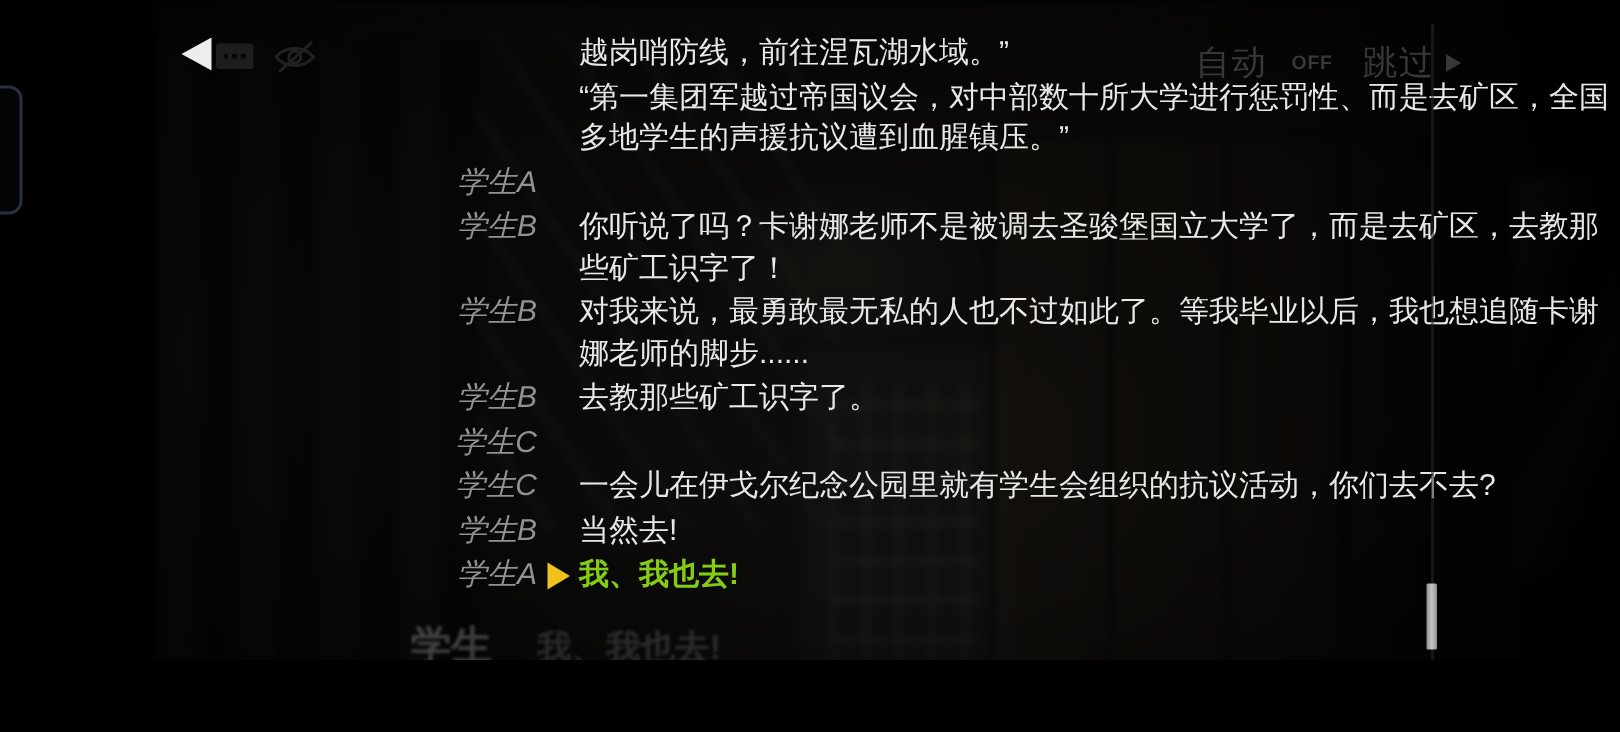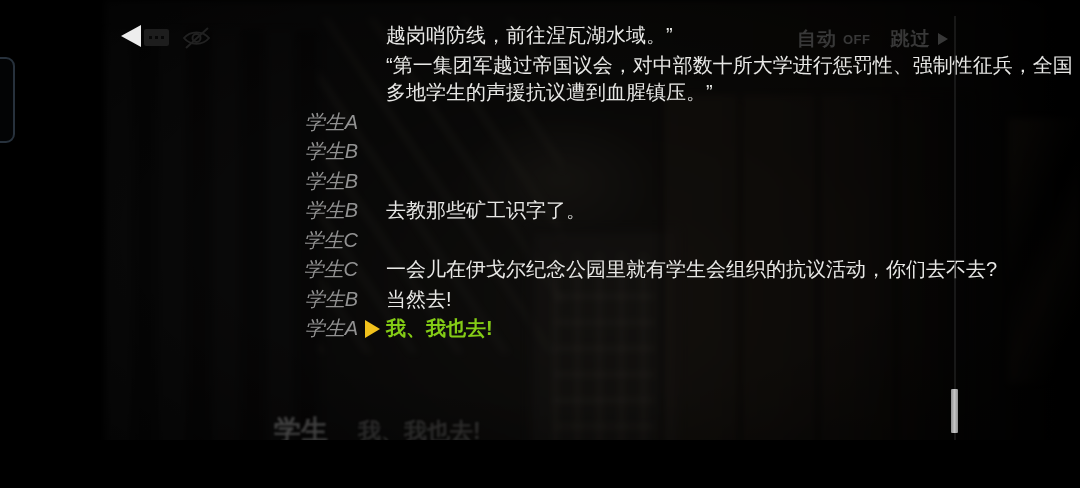--- a/index.html
+++ b/index.html
@@ -47,22 +47,22 @@
   .back-btn{position:absolute;left:121px;top:25px;width:0;height:0;
     border-top:11px solid transparent;border-bottom:11px solid transparent;
     border-right:20px solid var(--back,#ededed);cursor:pointer;}
   .hist-icon{position:absolute;left:144px;top:29px;width:25px;height:17px;background:#1d1d1d;
     border-radius:2px;display:flex;align-items:center;justify-content:center;cursor:pointer;}
   .hist-icon .dots{width:15px;height:3px;
     background:repeating-linear-gradient(90deg,#070707 0 3px,transparent 3px 6px);}
   .eye-icon{position:absolute;left:181px;top:26px;cursor:pointer;}
   .controls{position:absolute;left:797px;top:26px;display:flex;align-items:center;gap:20px;}
   .ctl{display:flex;align-items:center;color:var(--dim,#383838);cursor:pointer;}
-  .ctl .cjk{font-size:19px;font-weight:700;letter-spacing:1px;}
-  .ctl .state{font-size:13px;font-weight:700;margin-left:6px;letter-spacing:.5px;}
+  .ctl .cjk{font-size:23px;font-weight:400;letter-spacing:1px;}
+  .ctl .state{font-size:13px;font-weight:700;margin-left:16px;letter-spacing:.5px;}
   .skip-tri{width:0;height:0;margin-left:7px;border-top:6px solid transparent;
     border-bottom:6px solid transparent;border-left:10px solid var(--dim,#383838);}
 
   
   .log{position:absolute;left:0;top:0;width:1080px;padding-top:22px;z-index:10;}
   .entry{display:flex;align-items:flex-start;margin-bottom:2px;
     font-size:20px;line-height:27.5px;}
   .speaker{flex:0 0 358px;text-align:right;color:var(--name,#929292);font-style:italic;}
   .gap{flex:0 0 28px;display:flex;justify-content:center;}
   .tri{width:0;height:0;margin-top:5px;border-top:9px solid transparent;
@@ -107,33 +107,35 @@
 
   <div class="log" id="log-list">
       <div class="entry">
         <span class="speaker"></span>
         <span class="gap"></span>
         <div class="txt">越岗哨防线，前往涅瓦湖水域。”</div>
       </div>
       <div class="entry">
         <span class="speaker"></span>
         <span class="gap"></span>
-        <div class="txt">“第一集团军越过帝国议会，对中部数十所大学进行惩罚性、强制性征兵，全国多地学生的声援抗议遭到血腥镇压。”</div>
+        <div class="txt">“第一集团军越过帝国议会，对中部数十所大学进行惩罚性、而是去矿区，全国多地学生的声援抗议遭到血腥镇压。”</div>
       </div>
       <div class="entry">
         <span class="speaker">学生A</span>
         <span class="gap"></span>
       </div>
       <div class="entry">
         <span class="speaker">学生B</span>
         <span class="gap"></span>
+        <div class="txt">你听说了吗？卡谢娜老师不是被调去圣骏堡国立大学了，而是去矿区，去教那些矿工识字了！</div>
       </div>
       <div class="entry">
         <span class="speaker">学生B</span>
         <span class="gap"></span>
+        <div class="txt">对我来说，最勇敢最无私的人也不过如此了。等我毕业以后，我也想追随卡谢娜老师的脚步......</div>
       </div>
       <div class="entry">
         <span class="speaker">学生B</span>
         <span class="gap"></span>
         <div class="txt">去教那些矿工识字了。</div>
       </div>
       <div class="entry">
         <span class="speaker">学生C</span>
         <span class="gap"></span>
       </div>

